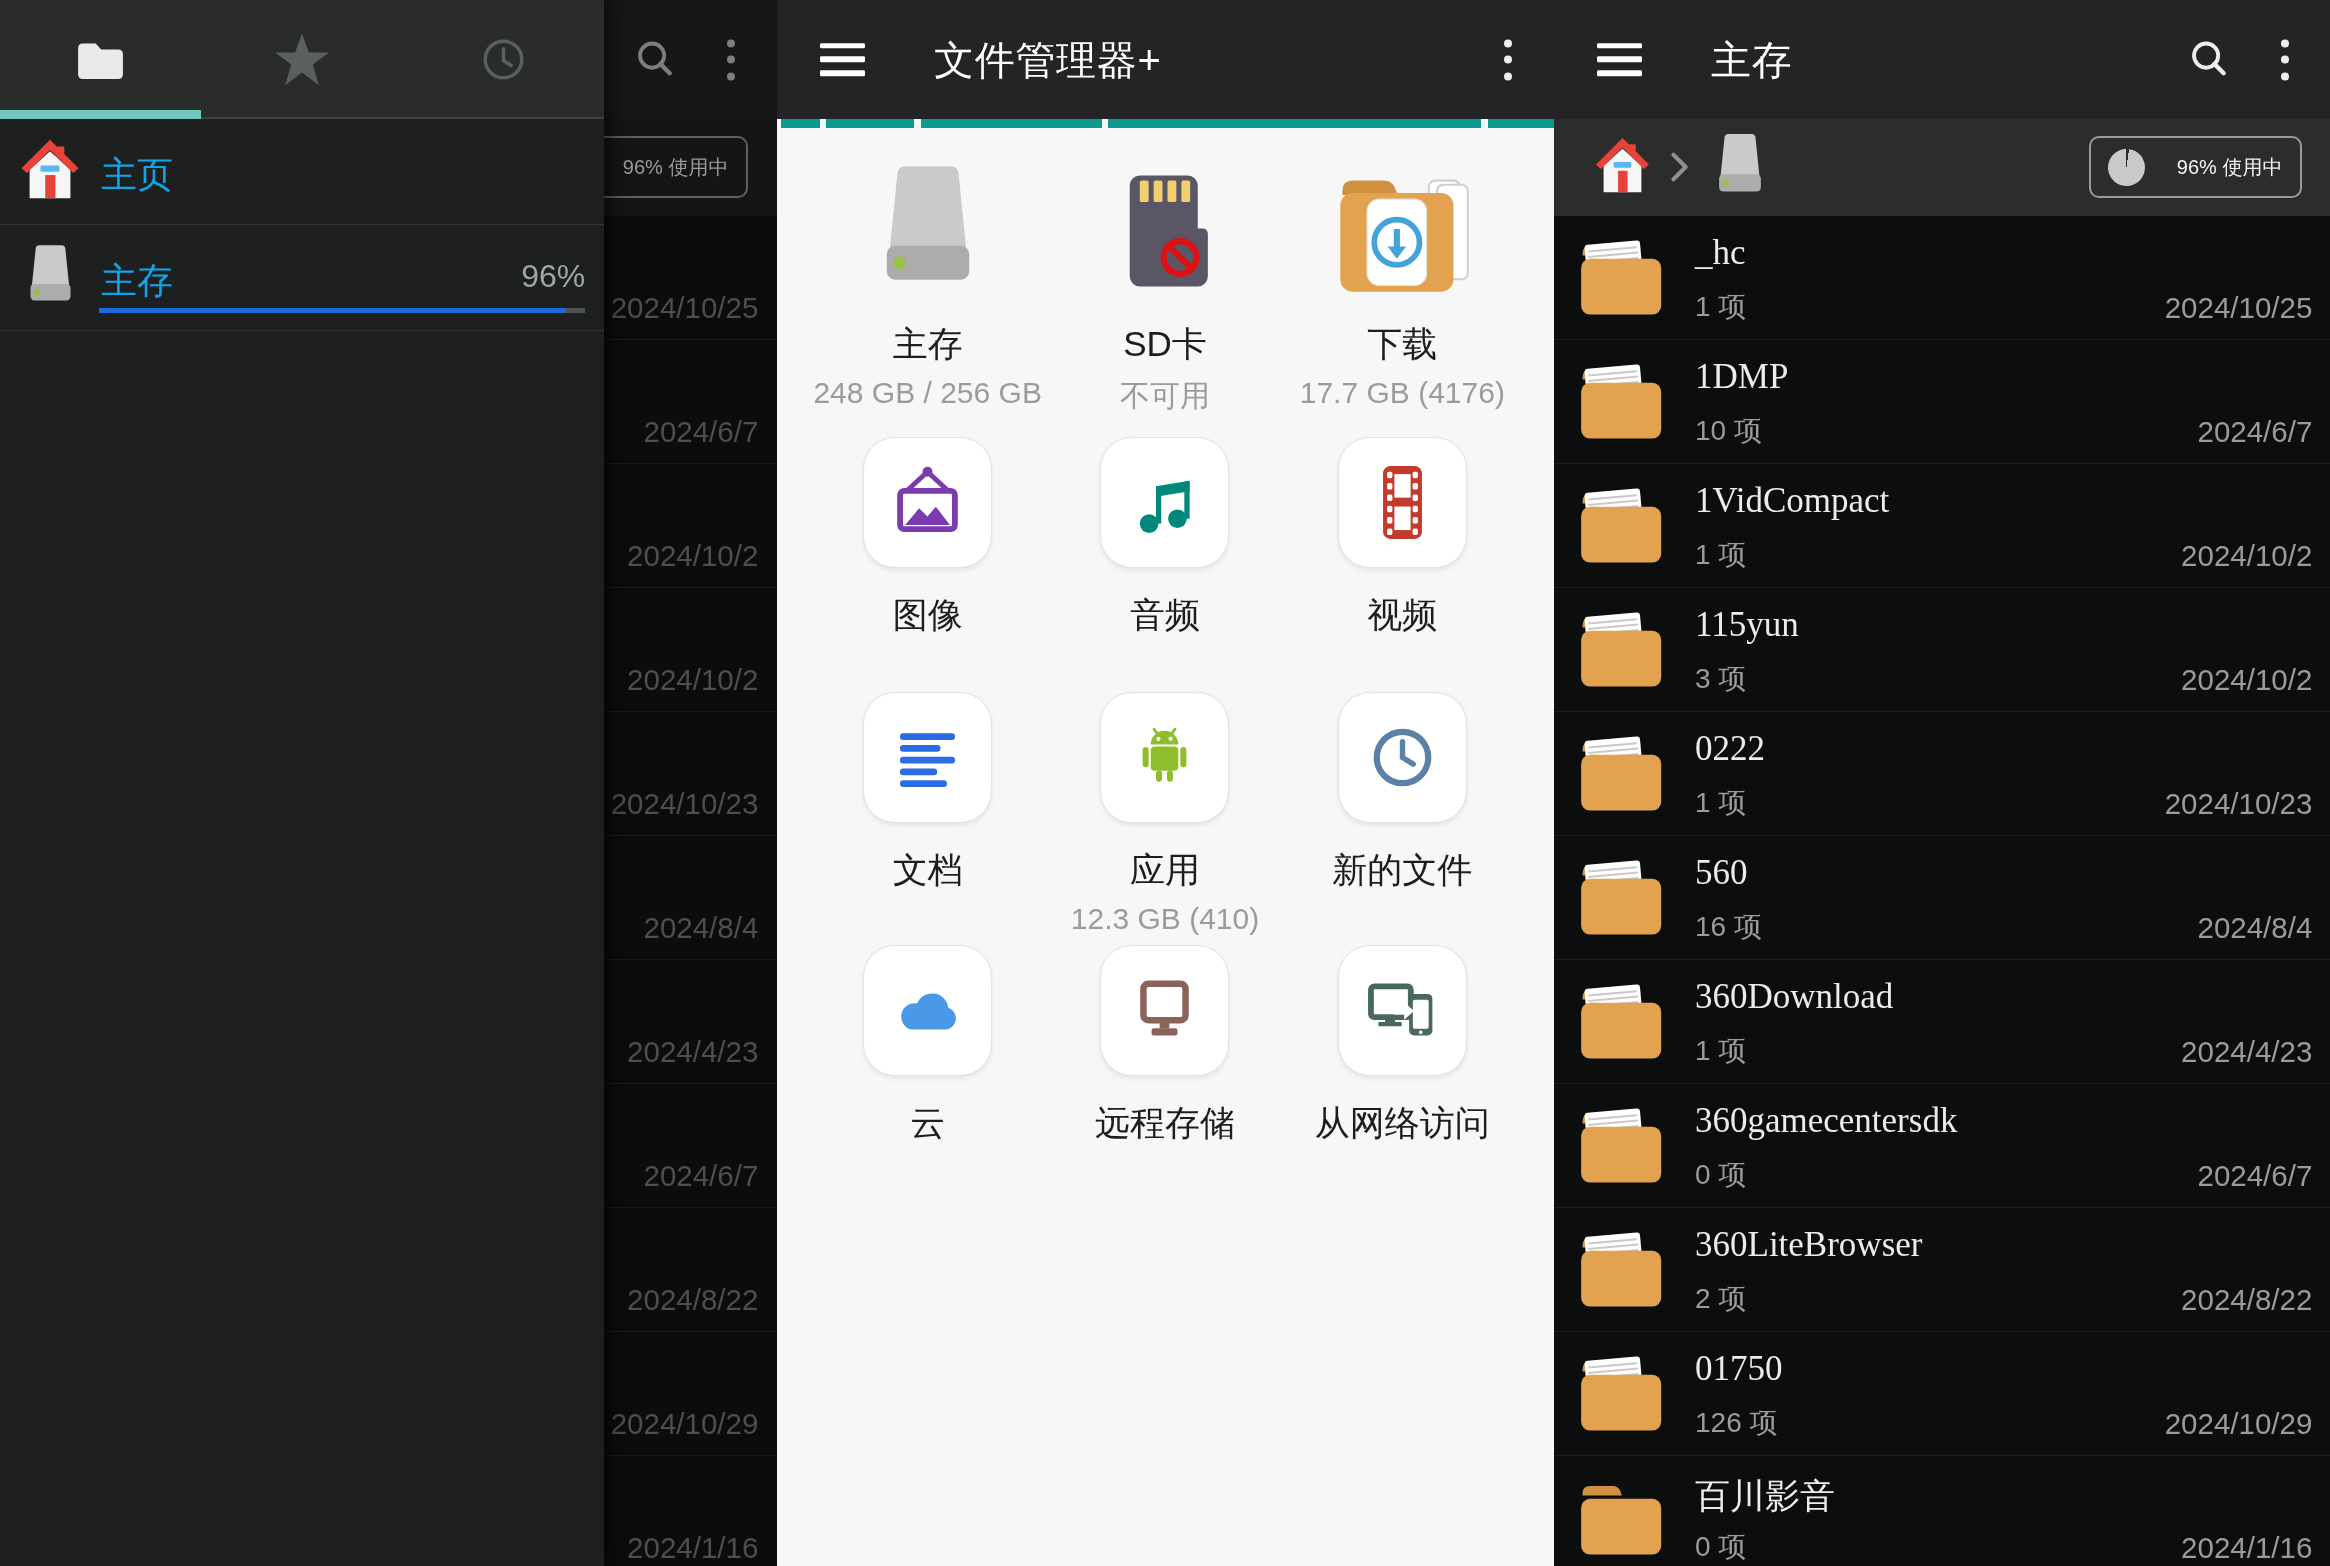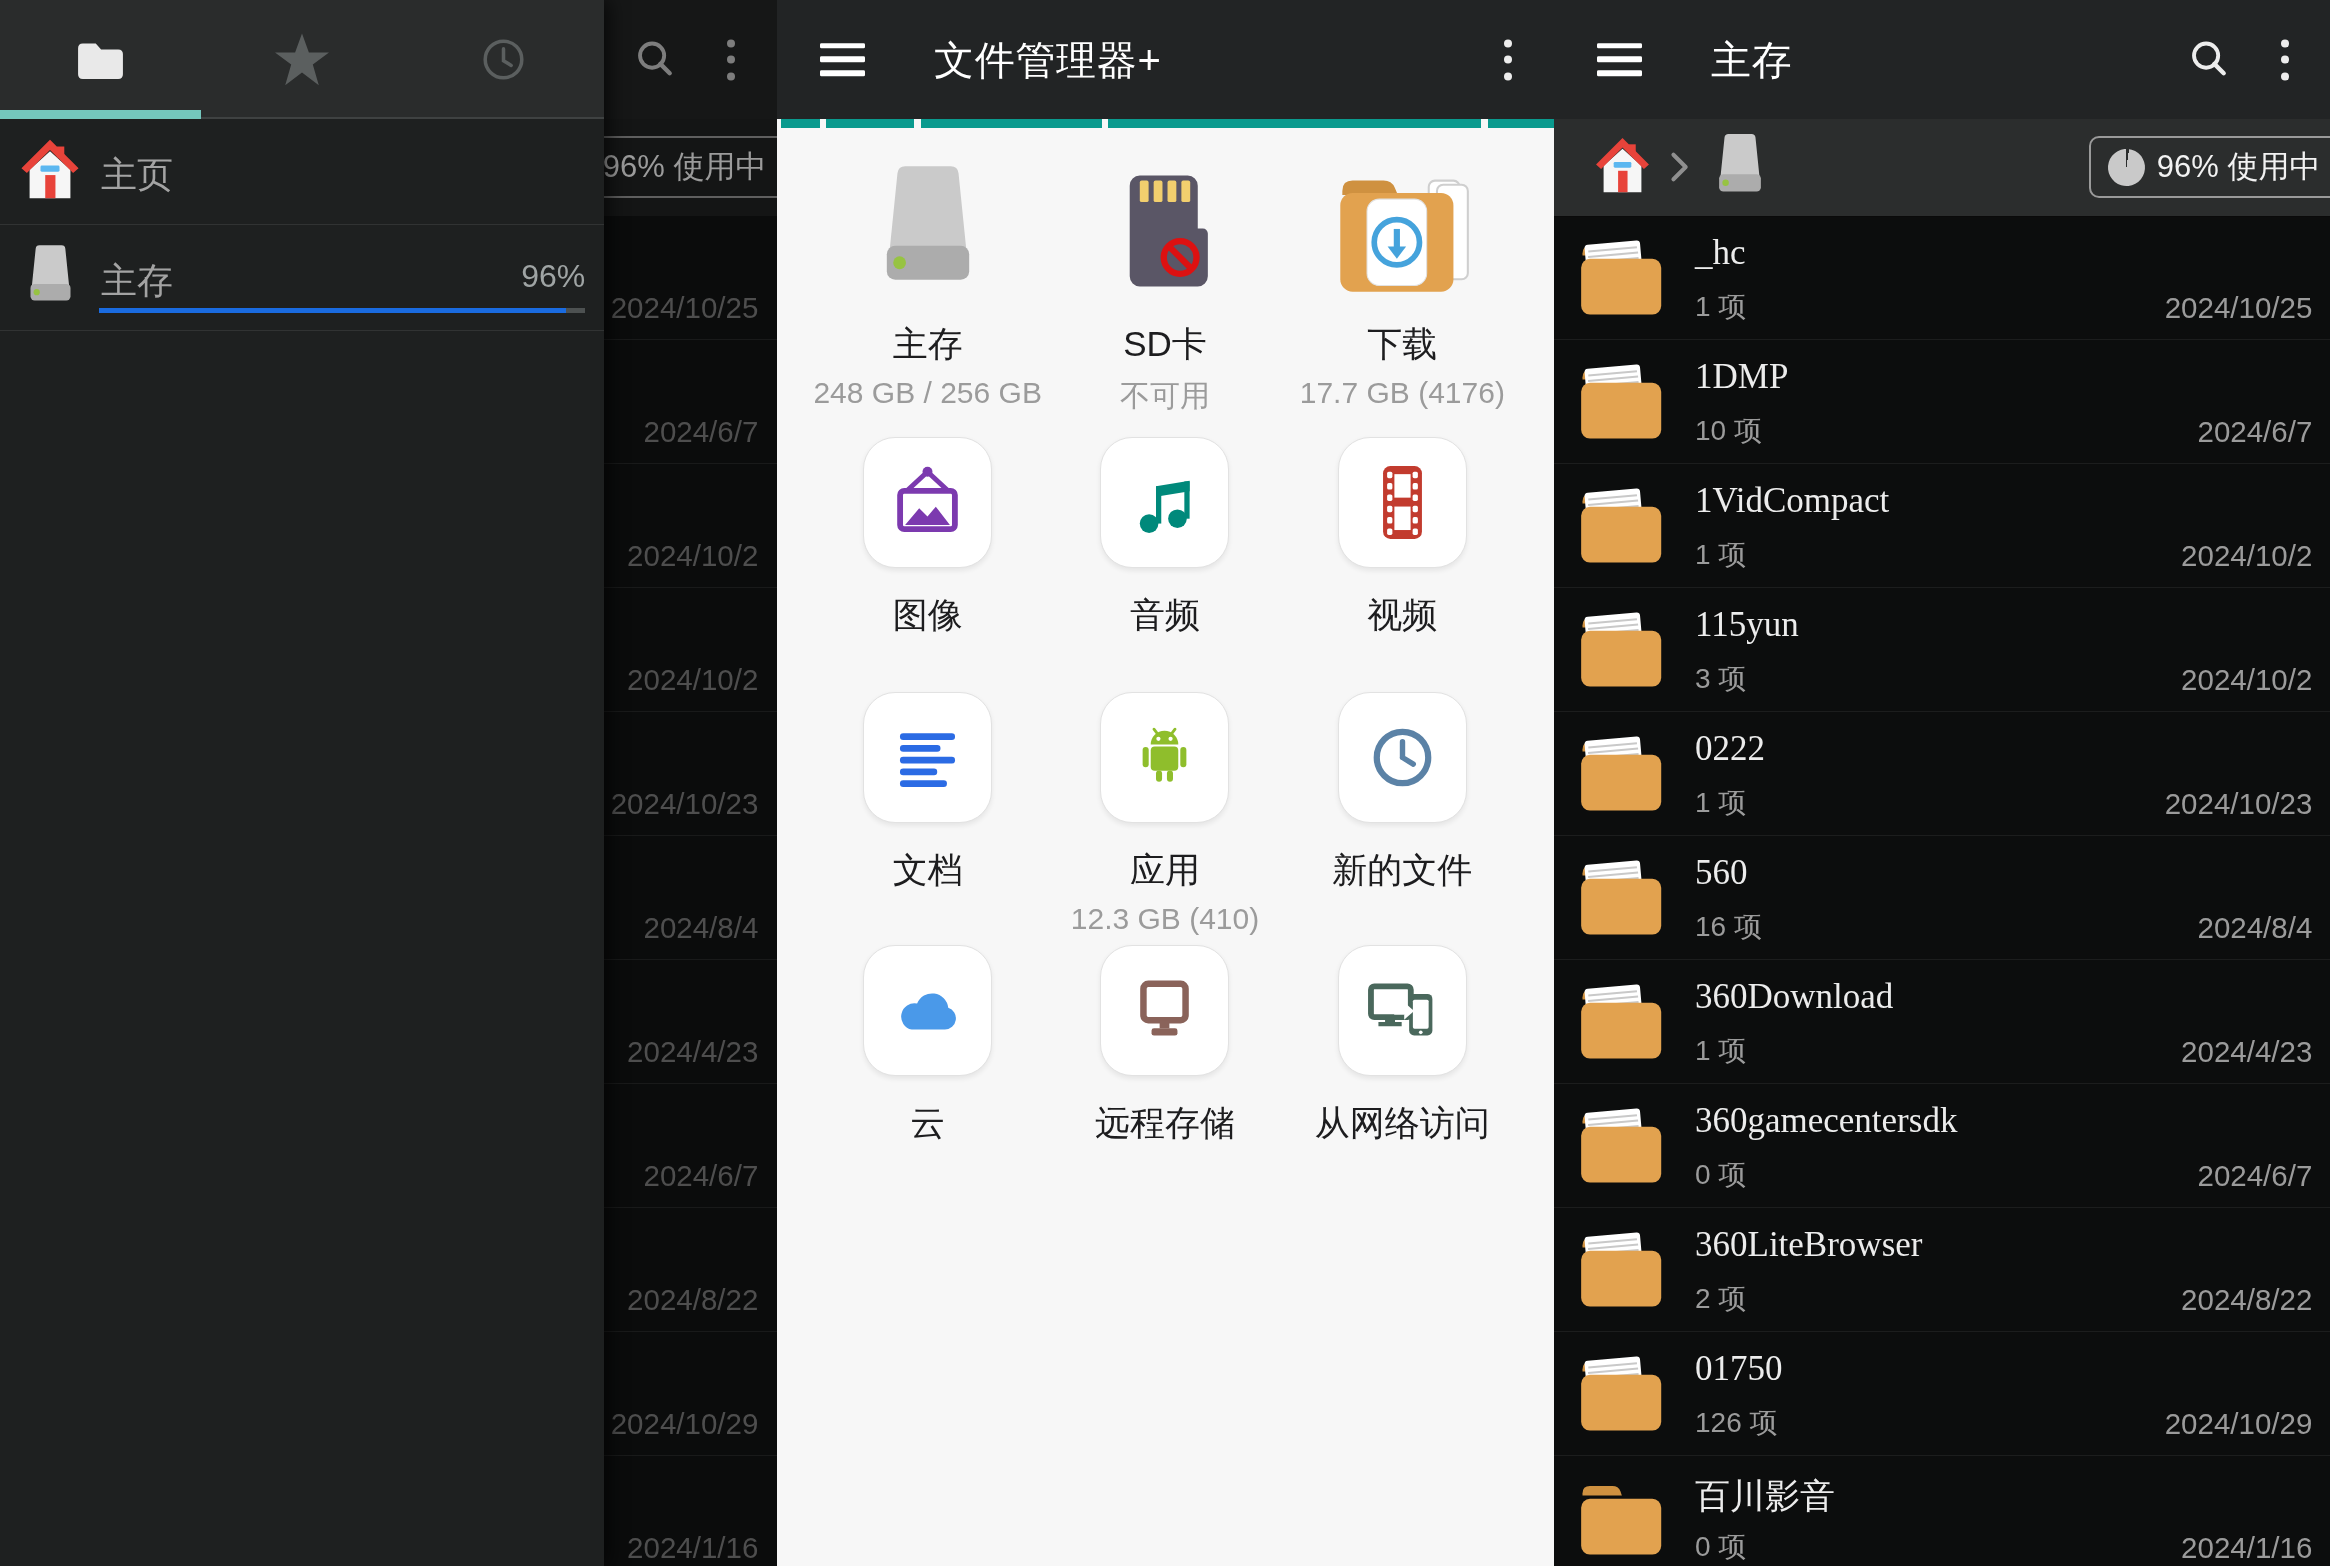--- a/index.html
+++ b/index.html
@@ -21,37 +21,37 @@
   
   .p1{background:#0b0c0c;}
   .p1 .under{position:absolute;inset:0;}
   .p1 .under .toolbar{background:#161717;}
   .p1 .under .dots i{background:#7d7d7d;}
   .p1 .crumbstrip-dim{position:absolute;top:119px;left:0;right:0;height:97px;background:#141515;}
   .badge{display:flex;align-items:center;gap:11.5px;border:2.2px solid #9a9a9a;border-radius:10px;
     height:62px;padding:0 17.3px;box-sizing:border-box;}
   .badge .pie{width:37px;height:37px;border-radius:50%;
     background:conic-gradient(from 14deg,#c9c9c9 0 350deg,transparent 350deg 360deg);transform:rotate(-6deg);}
-  .badge .btxt{font-size:31px;color:#f2f2f2;white-space:nowrap;}
+  .badge .btxt{font-size:20px;color:#f2f2f2;white-space:nowrap;margin-left:20px;}
   .p1 .badge{position:absolute;left:535px;top:136px;border-color:#5f5f5f;}
   .p1 .badge .pie{background:conic-gradient(from 14deg,#8e8e8e 0 350deg,transparent 350deg 360deg);}
   .p1 .badge .btxt{color:#9b9b9b;}
   .p1 .dimlist{position:absolute;top:216px;left:0;right:0;}
   .p1 .dimrow{position:relative;height:123px;border-bottom:1.4px solid #191a1a;}
   .p1 .dimrow .ddate{position:absolute;right:18.7px;top:75px;font-size:29.5px;color:#4e4e4e;}
 
   .drawer{position:absolute;top:0;left:0;width:604px;height:1566px;background:#1e2020;
     box-shadow:5.8px 0 18.7px rgba(0,0,0,.65);}
   .tabbar{position:relative;height:119px;background:#2a2c2c;display:flex;}
   .tab{flex:1;display:flex;align-items:center;justify-content:center;cursor:pointer;}
   .tab-underline{position:absolute;left:0;bottom:0;width:100%;height:2.2px;background:#3f4242;}
   .tab-indicator{position:absolute;left:0;bottom:0;width:201px;height:8.6px;background:#74c7bd;}
   .ditem{position:relative;height:105px;border-bottom:1.4px solid #313333;}
   .ditem .dicon{position:absolute;left:16px;top:50%;transform:translateY(-50%);}
-  .ditem .dlabel{position:absolute;left:101px;top:32px;font-size:36px;color:#a3a3a3;}
+  .ditem .dlabel{position:absolute;left:101px;top:32px;font-size:36px;color:#0ea5e9;}
   .ditem .dright{position:absolute;right:18.7px;top:33px;font-size:32px;color:#9fa4a4;}
   .ditem .dprog{position:absolute;left:99px;right:18.7px;bottom:17.3px;height:5px;display:flex;background:#4d5151;}
   .ditem .dprog i{display:block;height:100%;background:#1a6be0;}
 
   
   .p2{background:#f7f7f7;}
   .segbar{position:absolute;top:119px;left:0;right:0;height:8.6px;display:flex;gap:6.5px;padding-left:3.6px;}
   .segbar i{display:block;height:100%;background:#0a9a8e;}
   .grid-row{position:absolute;left:32px;width:712px;display:flex;}
   .gcell{flex:1;display:flex;flex-direction:column;align-items:center;cursor:pointer;}

